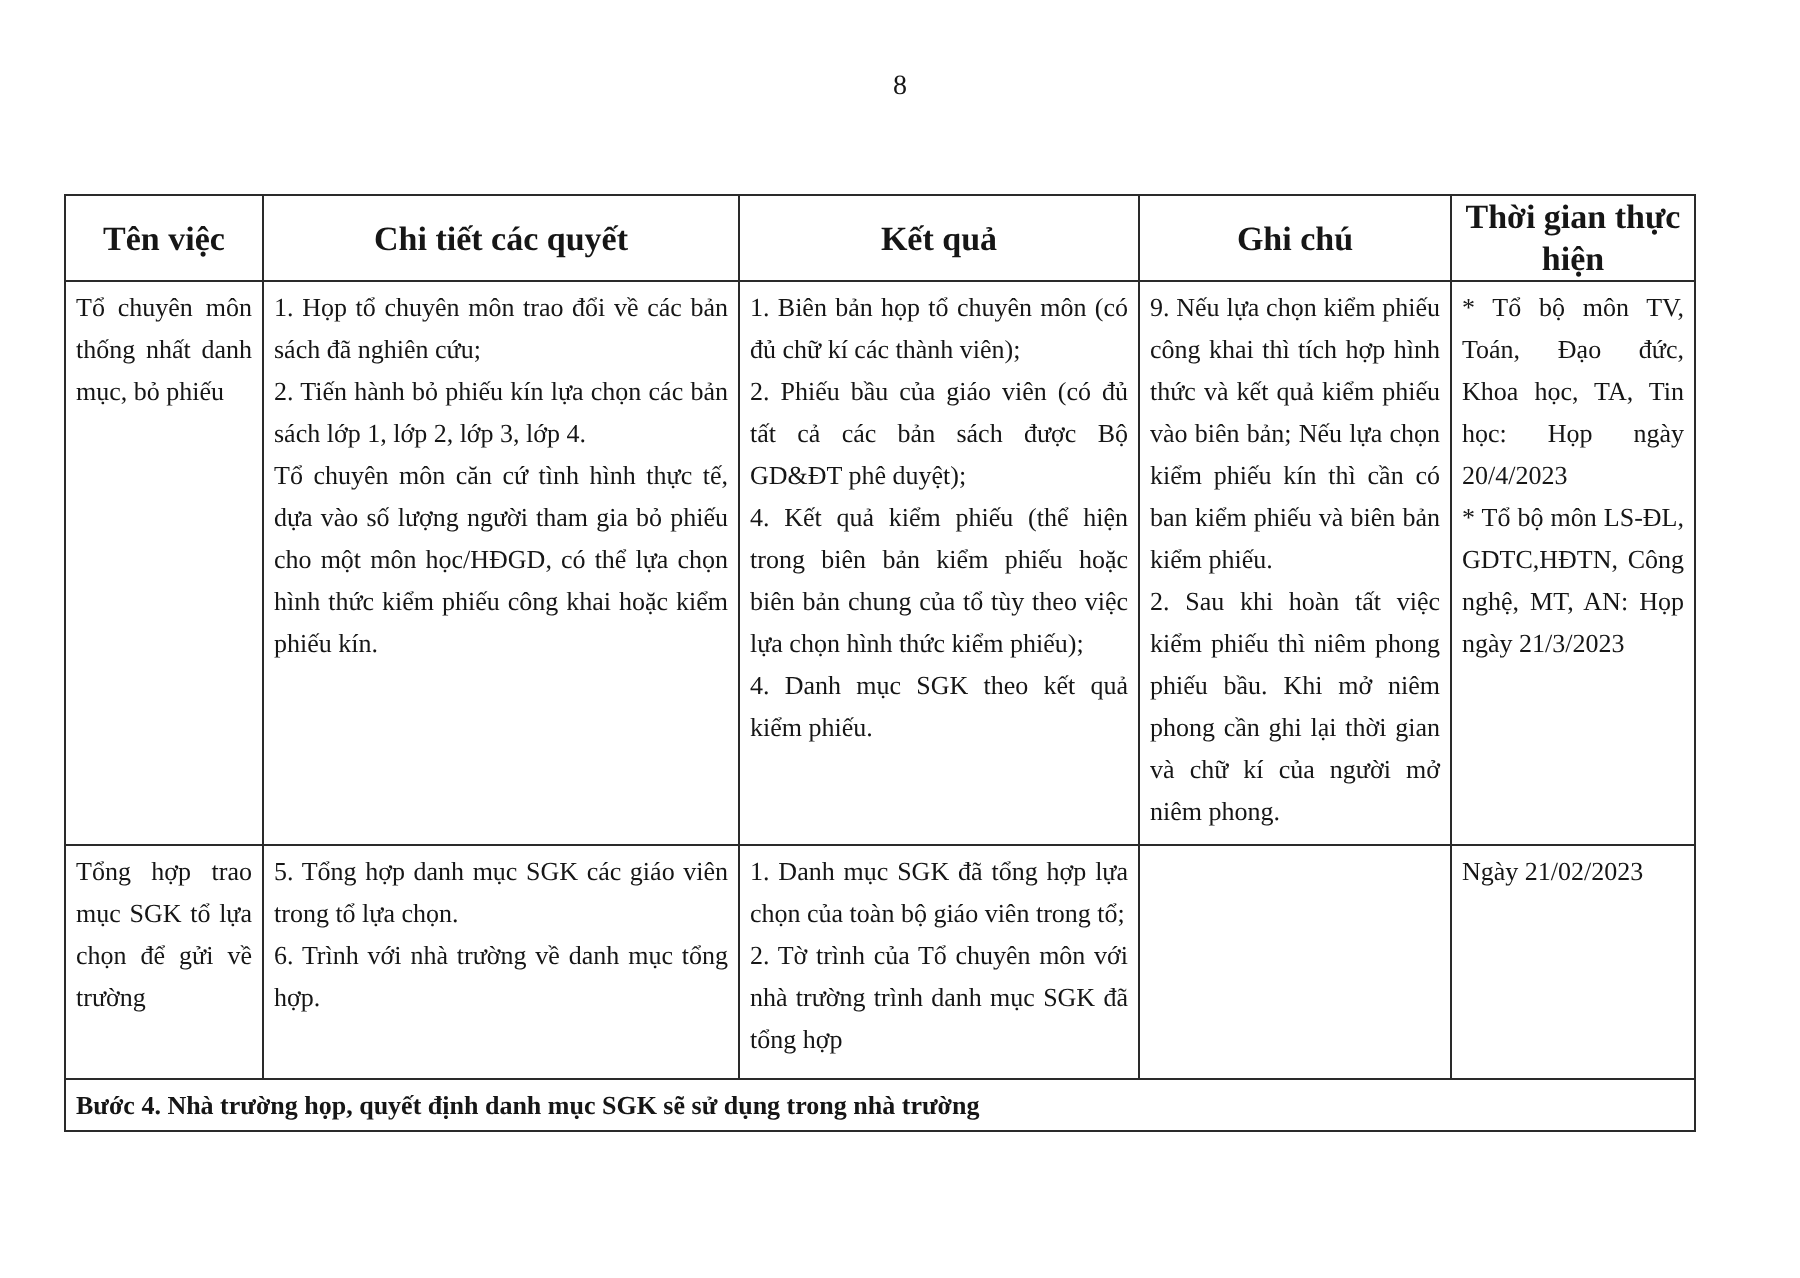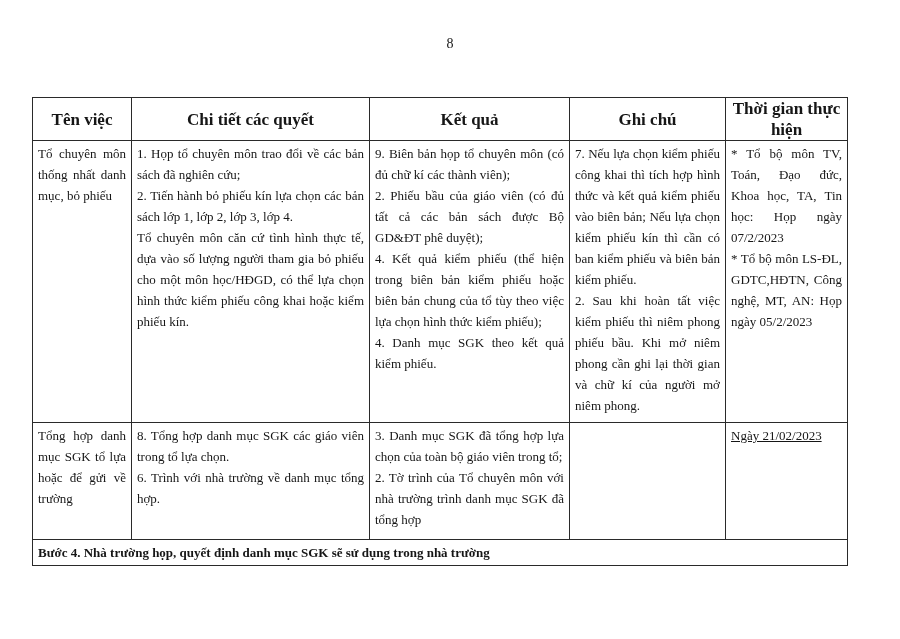--- a/index.html
+++ b/index.html
@@ -70,21 +70,21 @@
     font-size: 13.5px;
     text-align: left;
     vertical-align: middle;
     padding: 1px 4px;
   }
   td.spread {
     text-align: justify;
     text-align-last: justify;
     white-space: nowrap;
   }
-  td.time-plain { text-align: left; text-decoration: underline; }
+  td.time-plain { text-align: left; }
   p { margin: 0; }
 </style>
 </head>
 <body>
 
 <div class="page">
 
   <div class="page-number">8</div>
 
   <table class="doc-table">
@@ -108,45 +108,45 @@
     <tr class="row-1">
       <td class="task-middle">
         <p>Tổ chuyên môn thống nhất danh mục, bỏ phiếu</p>
       </td>
       <td>
         <p>1. Họp tổ chuyên môn trao đổi về các bản sách đã nghiên cứu;</p>
         <p>2. Tiến hành bỏ phiếu kín lựa chọn các bản sách lớp 1, lớp 2, lớp 3, lớp 4.</p>
         <p>Tổ chuyên môn căn cứ tình hình thực tế, dựa vào số lượng người tham gia bỏ phiếu cho một môn học/HĐGD, có thể lựa chọn hình thức kiểm phiếu công khai hoặc kiểm phiếu kín.</p>
       </td>
       <td>
-        <p>9. Biên bản họp tổ chuyên môn (có đủ chữ kí các thành viên);</p>
+        <p>1. Biên bản họp tổ chuyên môn (có đủ chữ kí các thành viên);</p>
         <p>2. Phiếu bầu của giáo viên (có đủ tất cả các bản sách được Bộ GD&amp;ĐT phê duyệt);</p>
         <p>4. Kết quả kiểm phiếu (thể hiện trong biên bản kiểm phiếu hoặc biên bản chung của tổ tùy theo việc lựa chọn hình thức kiểm phiếu);</p>
         <p>4. Danh mục SGK theo kết quả kiểm phiếu.</p>
       </td>
       <td>
-        <p>7. Nếu lựa chọn kiểm phiếu công khai thì tích hợp hình thức và kết quả kiểm phiếu vào biên bản; Nếu lựa chọn kiểm phiếu kín thì cần có ban kiểm phiếu và biên bản kiểm phiếu.</p>
+        <p>9. Nếu lựa chọn kiểm phiếu công khai thì tích hợp hình thức và kết quả kiểm phiếu vào biên bản; Nếu lựa chọn kiểm phiếu kín thì cần có ban kiểm phiếu và biên bản kiểm phiếu.</p>
         <p>2. Sau khi hoàn tất việc kiểm phiếu thì niêm phong phiếu bầu. Khi mở niêm phong cần ghi lại thời gian và chữ kí của người mở niêm phong.</p>
       </td>
       <td>
-        <p>* Tổ bộ môn TV, Toán, Đạo đức, Khoa học, TA, Tin học: Họp ngày 07/2/2023</p>
-        <p>* Tổ bộ môn LS-ĐL, GDTC,HĐTN, Công nghệ, MT, AN: Họp ngày 05/2/2023</p>
+        <p>* Tổ bộ môn TV, Toán, Đạo đức, Khoa học, TA, Tin học: Họp ngày 20/4/2023</p>
+        <p>* Tổ bộ môn LS-ĐL, GDTC,HĐTN, Công nghệ, MT, AN: Họp ngày 21/3/2023</p>
       </td>
     </tr>
 
     <tr class="row-2">
       <td class="task-top">
-        <p>Tổng hợp danh mục SGK tổ lựa hoặc để gửi về trường</p>
+        <p>Tổng hợp trao mục SGK tổ lựa chọn để gửi về trường</p>
       </td>
       <td>
-        <p>8. Tổng hợp danh mục SGK các giáo viên trong tổ lựa chọn.</p>
+        <p>5. Tổng hợp danh mục SGK các giáo viên trong tổ lựa chọn.</p>
         <p>6. Trình với nhà trường về danh mục tổng hợp.</p>
       </td>
       <td>
-        <p>3. Danh mục SGK đã tổng hợp lựa chọn của toàn bộ giáo viên trong tổ;</p>
+        <p>1. Danh mục SGK đã tổng hợp lựa chọn của toàn bộ giáo viên trong tổ;</p>
         <p>2. Tờ trình của Tổ chuyên môn với nhà trường trình danh mục SGK đã tổng hợp</p>
       </td>
       <td></td>
       <td class="time-plain">
         <p>Ngày 21/02/2023</p>
       </td>
     </tr>
 
     <tr class="step-row">
       <td class="step-cell" colspan="5">Bước 4. Nhà trường họp, quyết định danh mục SGK sẽ sử dụng trong nhà trường</td>

